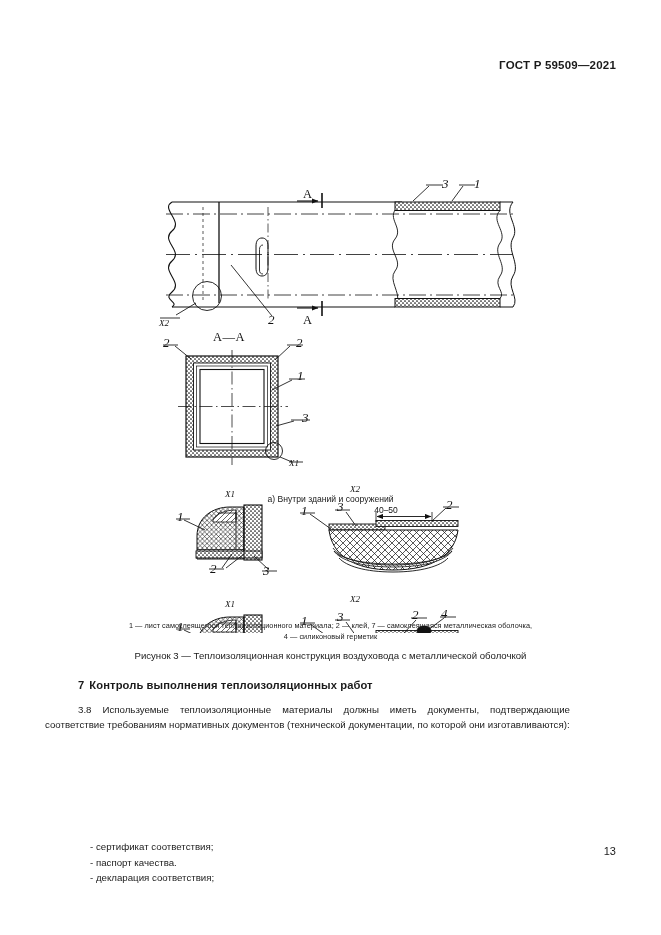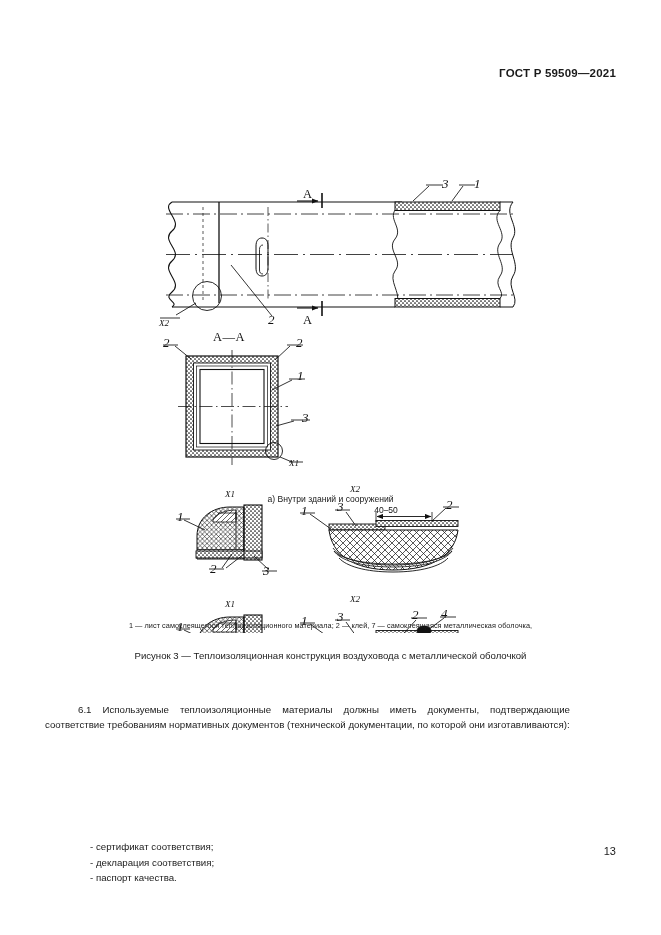--- a/index.html
+++ b/index.html
@@ -7,21 +7,21 @@
   body{
     width:661px;height:935px;position:relative;overflow:hidden;
     font-family:"Liberation Sans","DejaVu Sans",sans-serif;
     color:#1a1a1a;
     -webkit-font-smoothing:antialiased;
   }
   .page{position:absolute;inset:0;}
 
   
   .header{
-    position:absolute;top:67px;right:45px;
+    position:absolute;top:59px;right:45px;
     font-size:11.5px;font-weight:bold;letter-spacing:.2px;
     white-space:nowrap;
   }
 
   
   .figure{position:absolute;left:0;top:88px;width:661px;height:545px;}
   .fig-svg{display:block;}
 
   
   .legend{
@@ -327,30 +327,34 @@
     <g font-family="Liberation Sans, DejaVu Sans, sans-serif" fill="#1a1a1a" font-size="8.6">
       <text x="228" y="406" opacity="0"></text>
     </g>
   </svg>
   </div>
 
   <div style="position:absolute;left:0;top:494px;width:661px;text-align:center;font-size:8.6px;">а) Внутри зданий и сооружений</div>
 
   <div class="legend">
     <div>1 — лист самоклеящегося теплоизоляционного материала; 2 — клей, 7 — самоклеящаяся металлическая оболочка,</div>
+    <div>4 — силиконовый герметик</div>
   </div>
 
   <div class="fig-caption">Рисунок 3 — Теплоизоляционная конструкция воздуховода с металлической оболочкой</div>
 
+  <div class="sec-title">
+    <span class="num">7</span><span>Контроль выполнения теплоизоляционных работ</span>
+  </div>
 
   <div class="body">
-    <p>6.1 Используемые теплоизоляционные материалы должны иметь документы, подтверждающие соответствие требованиям нормативных документов (технической документации, по которой они изготавливаются):</p>
+    <p>3.8 Используемые теплоизоляционные материалы должны иметь документы, подтверждающие соответствие требованиям нормативных документов (технической документации, по которой они изготавливаются):</p>
   </div>
 
   <div class="bullets" style="top: 791px;">
     <div>- сертификат соответствия;</div>
+    <div>- паспорт качества.</div>
     <div>- декларация соответствия;</div>
-    <div>- паспорт качества.</div>
   </div>
 
   <div class="page-num">13</div>
 
 </div>
 
 </body></html>

